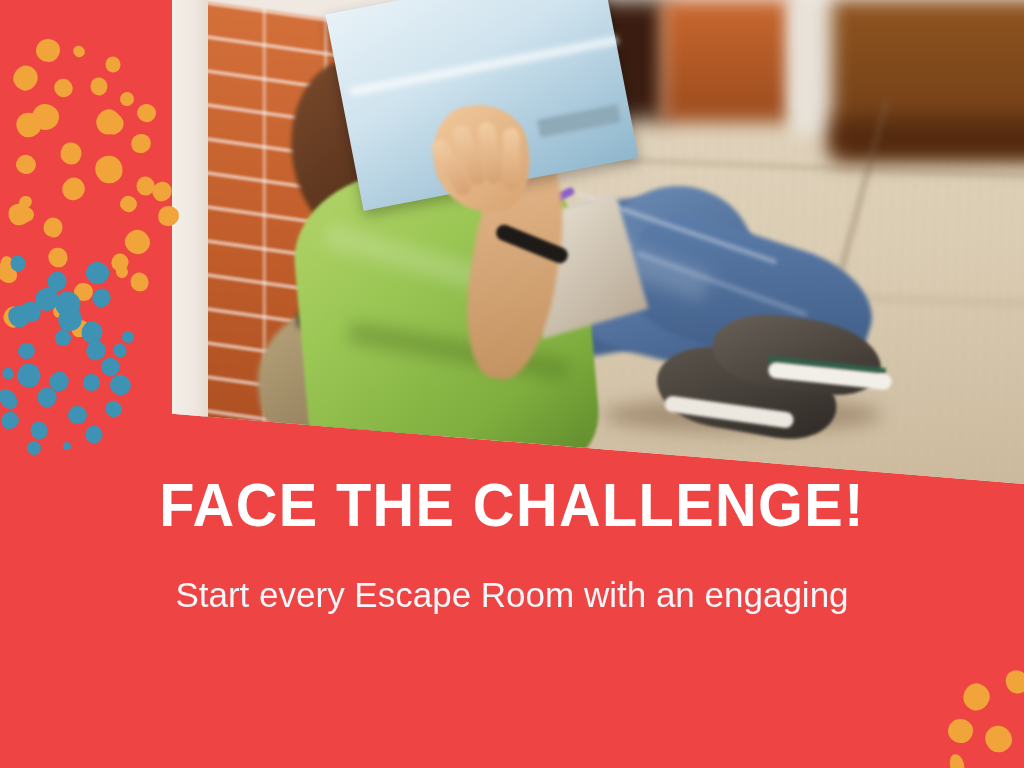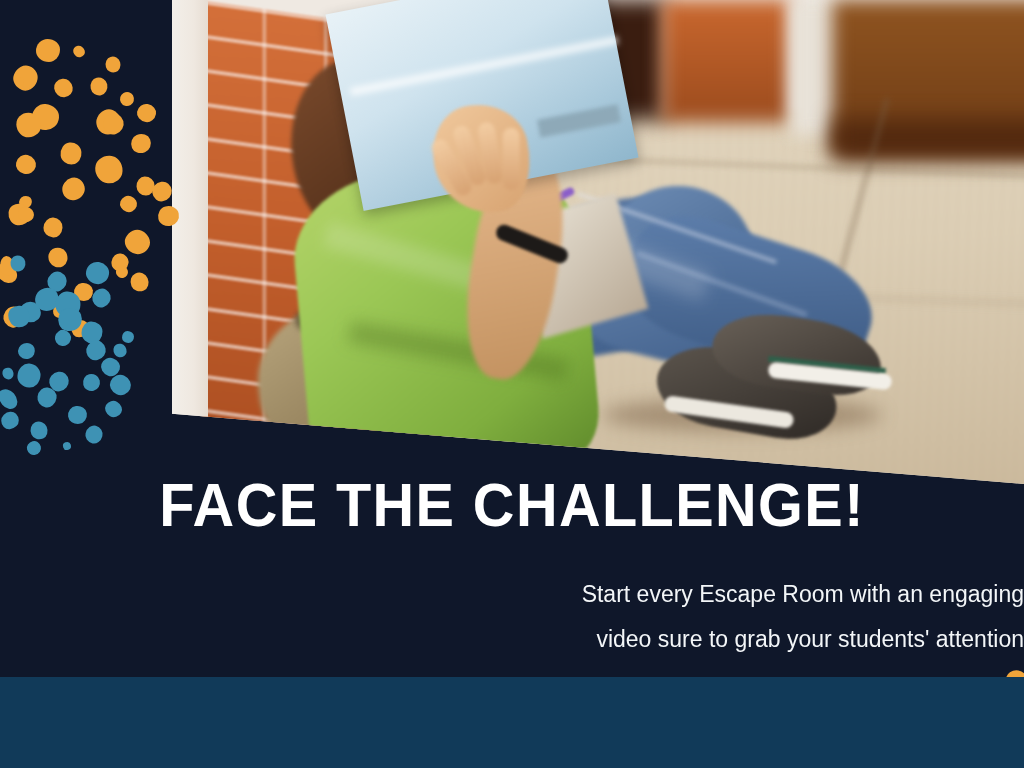--- a/index.html
+++ b/index.html
@@ -7,23 +7,23 @@
     padding: 0;
     background: #113A59;
   }
   body {
     font-family: "Liberation Sans", sans-serif;
   }
 
   #poster {
     position: relative;
     width: 1024px;
-    height: 677px;
+    height: 768px;
     overflow: hidden;
-    background: #0f172a;
+    background: #ef4444;
   }
 
   
   .confetti-layer {
     position: absolute;
     left: 0; top: 0;
     width: 1024px;
     height: 768px;
     pointer-events: none;
   }
@@ -139,25 +139,25 @@
     font-size: 62px;
     letter-spacing: 1.5px;
     line-height: 1;
     transform: scaleX(0.93);
   }
   #subcopy {
     position: absolute;
     left: 0;
     top: 572px;
     width: 1024px;
-    text-align: right;
+    text-align: center;
     color: #f3f6f8;
     font-family: "Liberation Sans", sans-serif;
     font-weight: normal;
-    font-size: 23px;
+    font-size: 35px;
     line-height: 45px;
   }
   #subcopy .ln { display: block; }
 </style>
 </head>
 <body>
 
 <div id="poster">
 
   <div id="photo-frame">
@@ -289,16 +289,15 @@
       <div class="dot" style="left: 0px; top: 388px; width: 16px; height: 22px; background: rgb(62, 146, 180); transform: rotate(141deg);"></div>
       <div class="dot" style="left: 122px; top: 331px; width: 12px; height: 12px; background: rgb(62, 146, 180); transform: rotate(178deg);"></div>
       <div class="dot" style="left: 27px; top: 441px; width: 14px; height: 14px; background: rgb(62, 146, 180); transform: rotate(215deg);"></div>
       <div class="dot" style="left: 63px; top: 442px; width: 8px; height: 8px; background: rgb(62, 146, 180); transform: rotate(252deg);"></div>
     </div>
 
   <div id="headline">FACE THE CHALLENGE!</div>
 
   <div id="subcopy">
     <span class="ln">Start every Escape Room with an engaging</span>
-    <span class="ln">video sure to grab your students' attention</span>
   </div>
 
 </div>
 
 </body></html>

